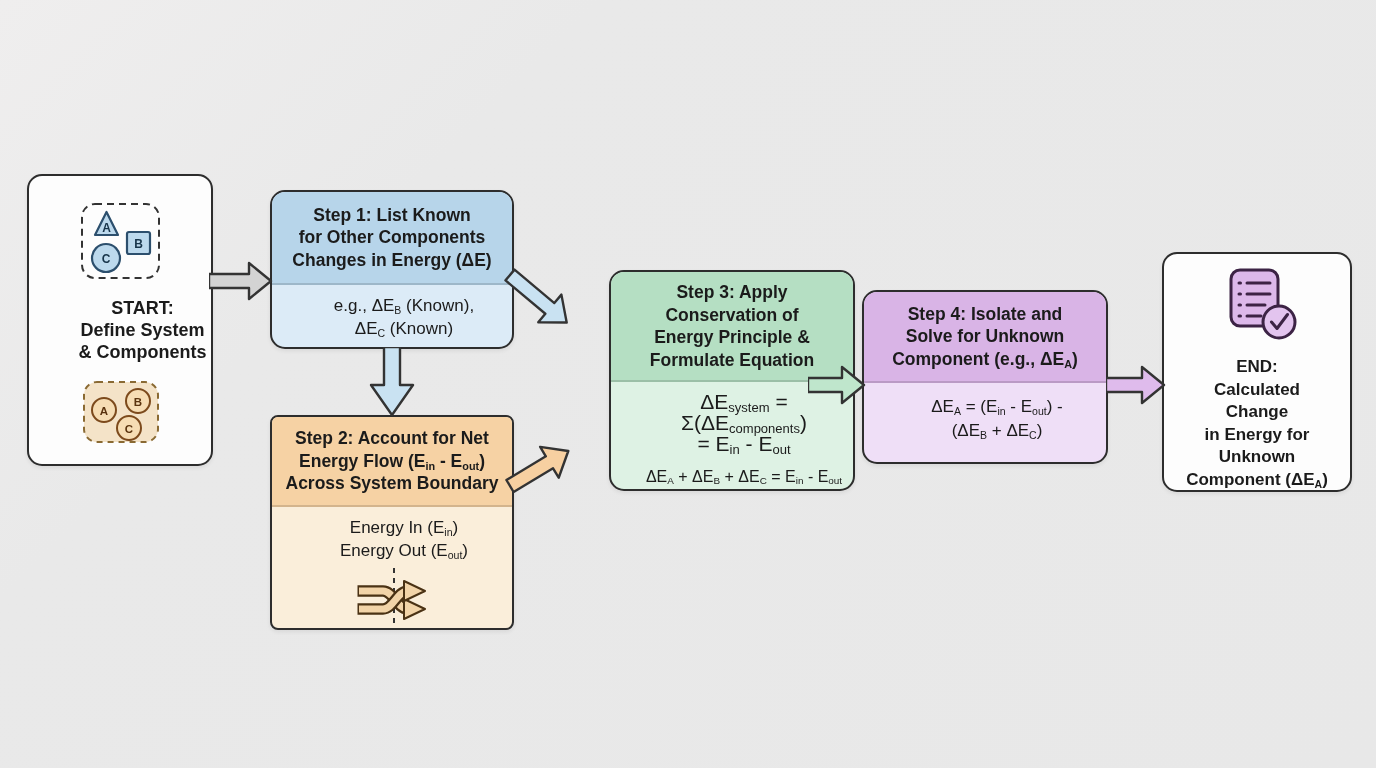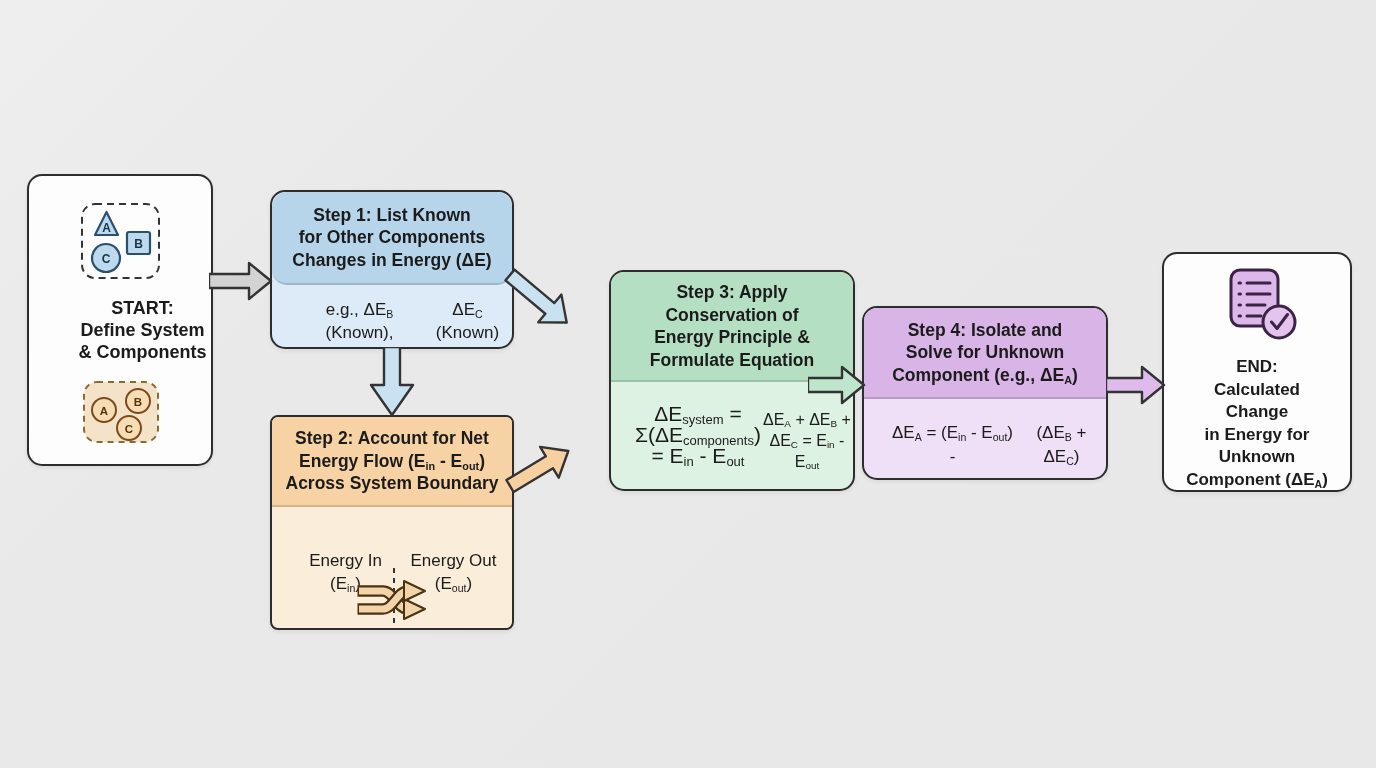--- a/index.html
+++ b/index.html
@@ -26,29 +26,29 @@
   .step-header {
     flex: 0 0 auto;
     display: flex; flex-direction: column; justify-content: center;
     text-align: center;
     font-weight: bold; font-size: 17.5px; line-height: 22.5px;
     border-bottom: 2px solid rgba(0,0,0,0.14);
     padding: 2px 6px;
   }
   .step-body {
     flex: 1 1 auto;
-    display: flex; justify-content: flex-start; align-items: center;
+    display: flex; flex-direction: column; justify-content: flex-start; align-items: center;
     text-align: center;
     font-size: 17px; line-height: 23px;
     padding-top: 9px;
     position: relative;
     padding-left: 24px;
   }
   #step1 .step-header, #step1 { background: var(--step1-body, #dcebf7); }
-  #step1 .step-header { background: var(--step1-header, #b7d5ea); border-radius: 15px; }
+  #step1 .step-header { background: var(--step1-header, #b7d5ea); }
   #step2 { background: var(--step2-body, #faeeda); border-radius: 8px; }
   #step2 .step-header { background: var(--step2-header, #f6d2a4); }
   #step3 { background: var(--step3-body, #def2e4); margin-left: 43px; }
   #step3 .step-header { background: var(--step3-header, #b5dfc3); }
   #step4 { background: var(--step4-body, #efdff7); }
   #step4 .step-header { background: var(--step4-header, #d9b4e6); }
 
   sub { font-size: 0.62em; vertical-align: -0.24em; line-height: 0; }
 
   .node-title { position: absolute; width: 100%; text-align: center; font-weight: bold; padding-left: 45px; }
@@ -146,21 +146,21 @@
     </div>
     <div class="step-body">
       <div class="eq eq1">
         <div><span>ΔE</span><sub>system</sub><span> = Σ(ΔE</span><sub>components</sub><span>)</span></div>
         <div><span>= E</span><sub>in</sub><span> - E</span><sub>out</sub></div>
       </div>
       <div class="eq eq2"><span>ΔE</span><sub>A</sub><span> + ΔE</span><sub>B</sub><span> + ΔE</span><sub>C</sub><span> = E</span><sub>in</sub><span> - E</span><sub>out</sub></div>
     </div>
   </div>
 
-  <div class="step" id="step4" style="left:862px; top:306px; width:246px; height:174px;">
+  <div class="step" id="step4" style="left:862px; top:290px; width:246px; height:174px;">
     <div class="step-header" style="height:91px;">
       <div><span>Step 4: Isolate and</span></div>
       <div><span>Solve for Unknown</span></div>
       <div><span>Component (e.g., ΔE</span><sub>A</sub><span>)</span></div>
     </div>
     <div class="step-body">
       <div><span>ΔE</span><sub>A</sub><span> = (E</span><sub>in</sub><span> - E</span><sub>out</sub><span>) -</span></div>
       <div><span>(ΔE</span><sub>B</sub><span> + ΔE</span><sub>C</sub><span>)</span></div>
     </div>
   </div>

